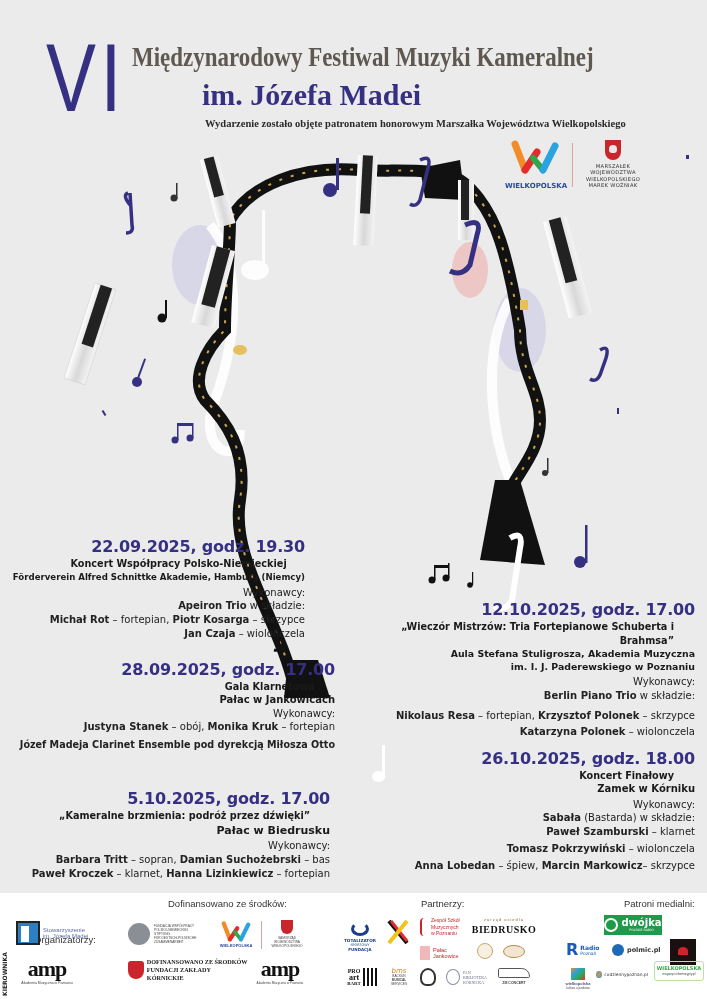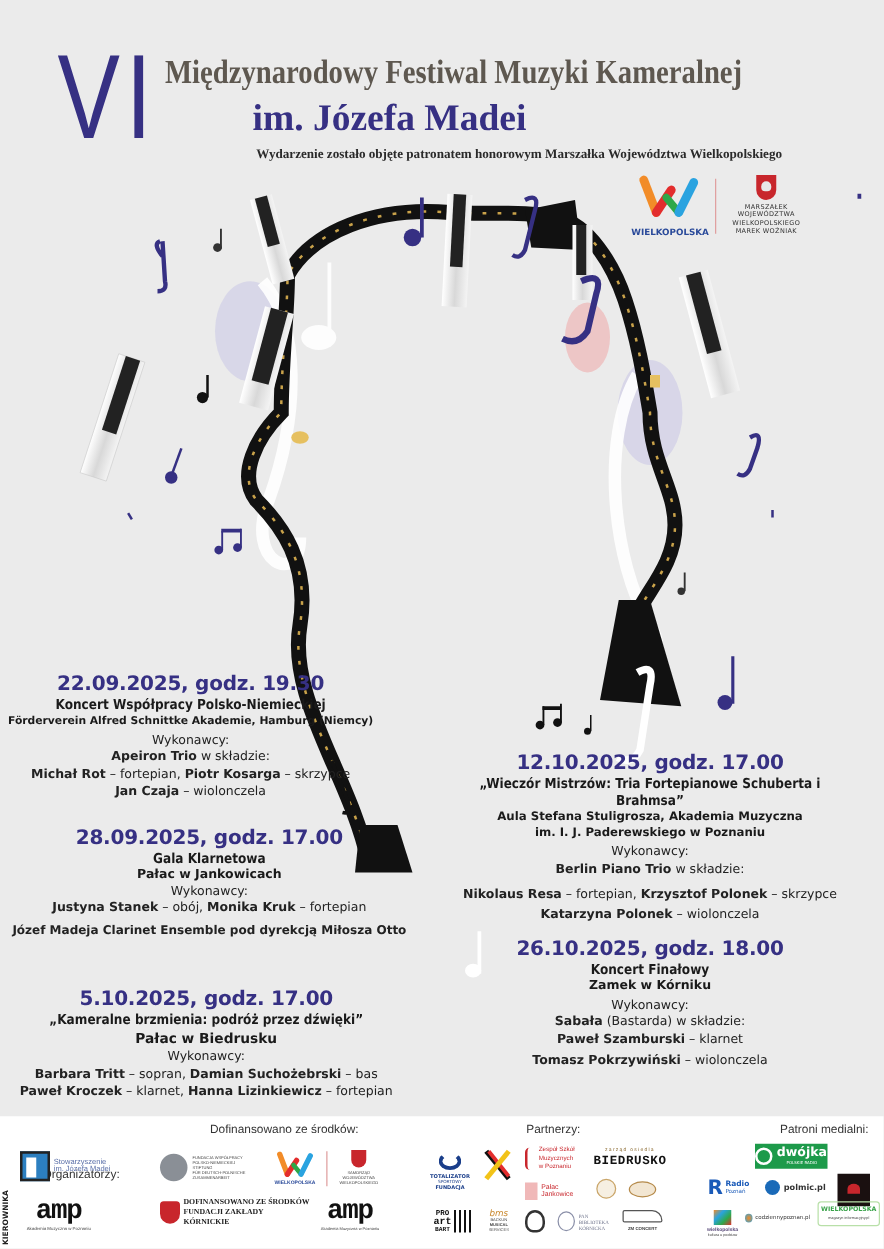--- a/index.html
+++ b/index.html
@@ -52,21 +52,21 @@
   .marszalek .crest::after {
     content: ""; position: absolute; left: 4px; top: 5px; width: 8px; height: 8px;
     background: #e8e8e8; border-radius: 50% 50% 40% 40%;
   }
   .marszalek .mlabel { font-size: 5.2px; line-height: 6.4px; letter-spacing: 0.3px; color: #333; }
 
   
   .art { left: 0; top: 140px; width: 707px; height: 560px; pointer-events: none; }
 
   
-  .concert { text-align: center; position: absolute; }
+  .concert { text-align: right; position: absolute; }
   .concert .date {
     font-family: "DejaVu Sans", sans-serif; font-weight: 700;
     font-size: 16px; color: #363083; line-height: 20px; letter-spacing: -0.2px;
   }
   .concert .title { font-weight: 700; font-size: 11px; line-height: 14px; color: #1a1a1a; }
   .concert .title.cond { transform: scaleX(0.88); }
   .concert .venue { font-weight: 700; font-size: 10px; line-height: 12.5px; color: #1a1a1a; }
   .concert .label { font-size: 10px; line-height: 12.5px; color: #222; margin-top: 3px; }
   .concert .line { font-size: 10px; line-height: 14px; color: #222; white-space: nowrap; }
   .concert .line b { font-weight: 700; }
@@ -76,21 +76,21 @@
   .c2 { left: 0; top: 660px; width: 335px; }
   .c3 { left: 0; top: 789px; width: 330px; }
   .c4 { left: 345px; top: 600px; width: 350px; }
   .c5 { left: 345px; top: 749px; width: 350px; }
 
   
   .footer { left: 0; top: 893px; width: 707px; height: 106px; background: #ffffff; }
   .footer .sec-title { position: absolute; top: 5px; font-family: "Liberation Sans", sans-serif; font-size: 9.5px; color: #333; }
   .logo-box { position: absolute; display: flex; align-items: center; justify-content: center; }
   .tiny { font-family: "Liberation Sans", sans-serif; font-size: 5.5px; color: #444; line-height: 6.5px; }
-  .bold-logo { font-family: Liberation Mono, monospace; font-weight: 900; color: #111; }
+  .bold-logo { font-family: Liberation Serif, serif; font-weight: 900; color: #111; }
   .vertical-label {
     position: absolute; left: 1px; top: 958px; font-size: 6px; font-weight: 700; color: #222;
     transform: rotate(-90deg); transform-origin: left top; white-space: nowrap;
   }
 </style>
 </head>
 <body>
 
 <div class="abs roman">VI</div>
 <div class="abs festival-title">Międzynarodowy Festiwal Muzyki Kameralnej</div>
@@ -261,20 +261,21 @@
 </div>
 
 <div class="concert c5">
   <div class="date">26.10.2025, godz. 18.00</div>
   <div class="title cond">Koncert Finałowy</div>
   <div class="venue">Zamek w Kórniku</div>
   <div class="label">Wykonawcy:</div>
   <div class="line" style="line-height:13px;"><b>Sabała</b><span> (Bastarda) w składzie:</span></div>
   <div class="line" style="line-height:16px;"><b>Paweł Szamburski</b><span> – klarnet</span></div>
   <div class="line" style="line-height:17px;"><b>Tomasz Pokrzywiński</b><span> – wiolonczela</span></div>
+  <div class="line" style="line-height:17px;"><b>Anna Lobedan</b><span>  – śpiew, </span><b>Marcin Markowicz</b><span>– skrzypce</span></div>
 </div>
 
 <div class="abs footer">
   <div class="sec-title" style="left:34px;margin-top:36px;">Organizatorzy:</div>
   <div class="sec-title" style="left:168px;">Dofinansowano ze środków:</div>
   <div class="sec-title" style="left:421px;">Partnerzy:</div>
   <div class="sec-title" style="left:624px;">Patroni medialni:</div>
 
   <div class="logo-box" style="left:16px; top:25px; width:75px; height:30px; justify-content:flex-start;">
     <div style="width:24px; height:24px; background:#2c7fc0; border:2px solid #222; position:relative; margin-right:3px;">

